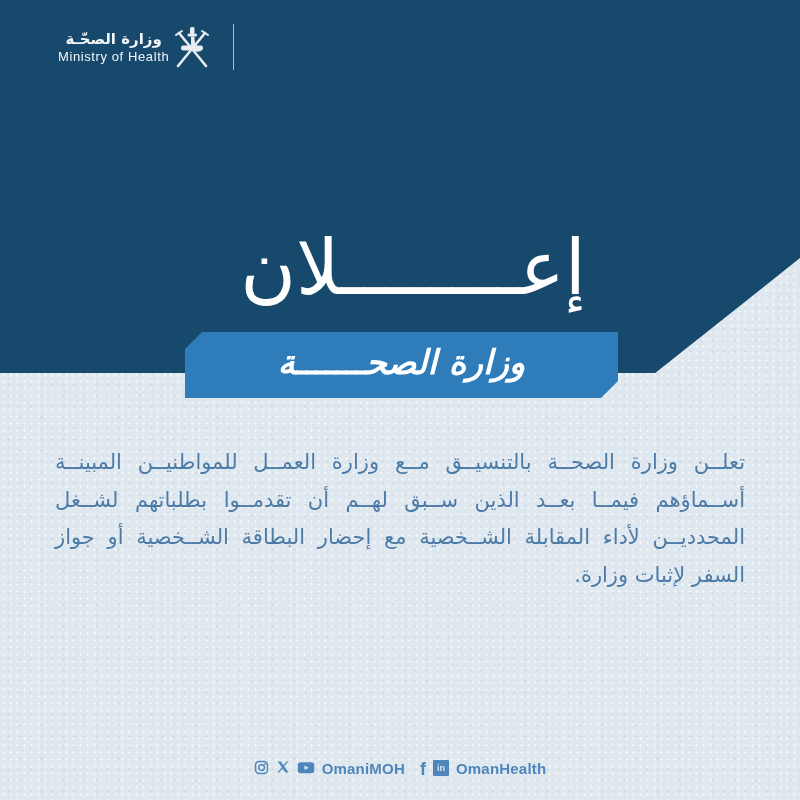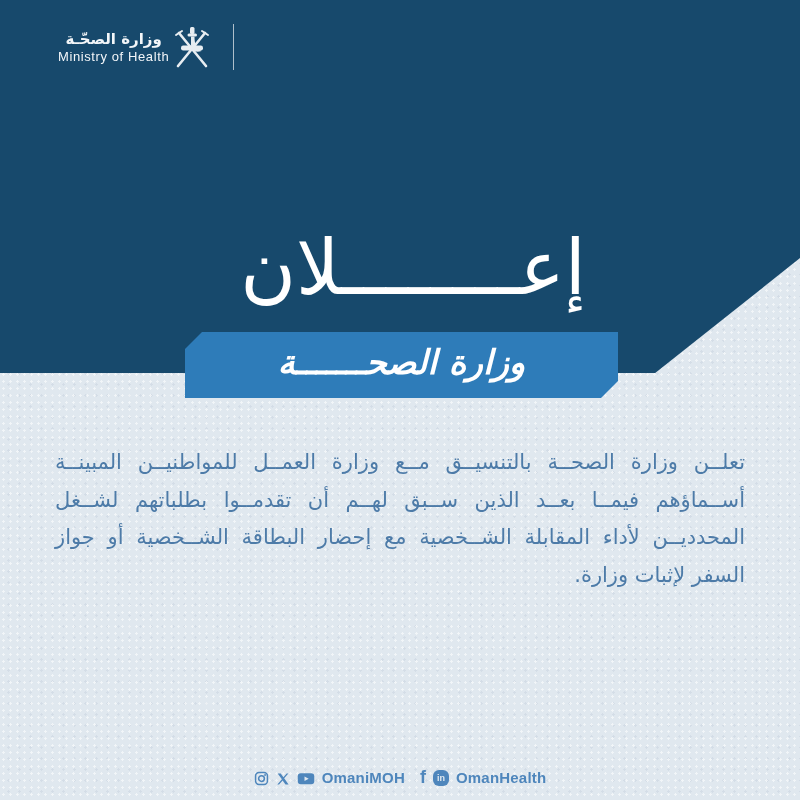--- a/index.html
+++ b/index.html
@@ -59,30 +59,30 @@
   .body-line{
     height:37.5px;line-height:37.5px;
     text-align:justify;text-align-last:justify;
     white-space:nowrap;
   }
   .body-line.last{text-align-last:right;}
   .body-line strong{color:#2166a2;font-weight:bold;}
   
   .footer{
     position:absolute;left:0;top:760px;width:800px;height:26px;
-    display:flex;align-items:flex-end;justify-content:center;gap:7px;
+    display:flex;align-items:flex-start;justify-content:center;gap:7px;
     color:#4e86bc;
     font-family:"Liberation Sans", sans-serif;
     font-size:15px;font-weight:bold;
   }
   .footer .handle{letter-spacing:.2px;}
   .icon{display:inline-flex;align-items:center;justify-content:center;}
   .fb-f{font-size:18px;font-weight:bold;margin-left:8px;line-height:1;}
   .li-box{
-    width:16px;height:16px;border-radius:6px;background:#4e86bc;
+    width:16px;height:16px;border-radius:1px;background:#4e86bc;
     color:#e0e8ef;font-size:9px;font-weight:bold;
     display:inline-flex;align-items:center;justify-content:center;line-height:1;
   }
 </style>
 </head>
 <body>
 
 <div class="page">
 
   <div class="header-shape"></div>

